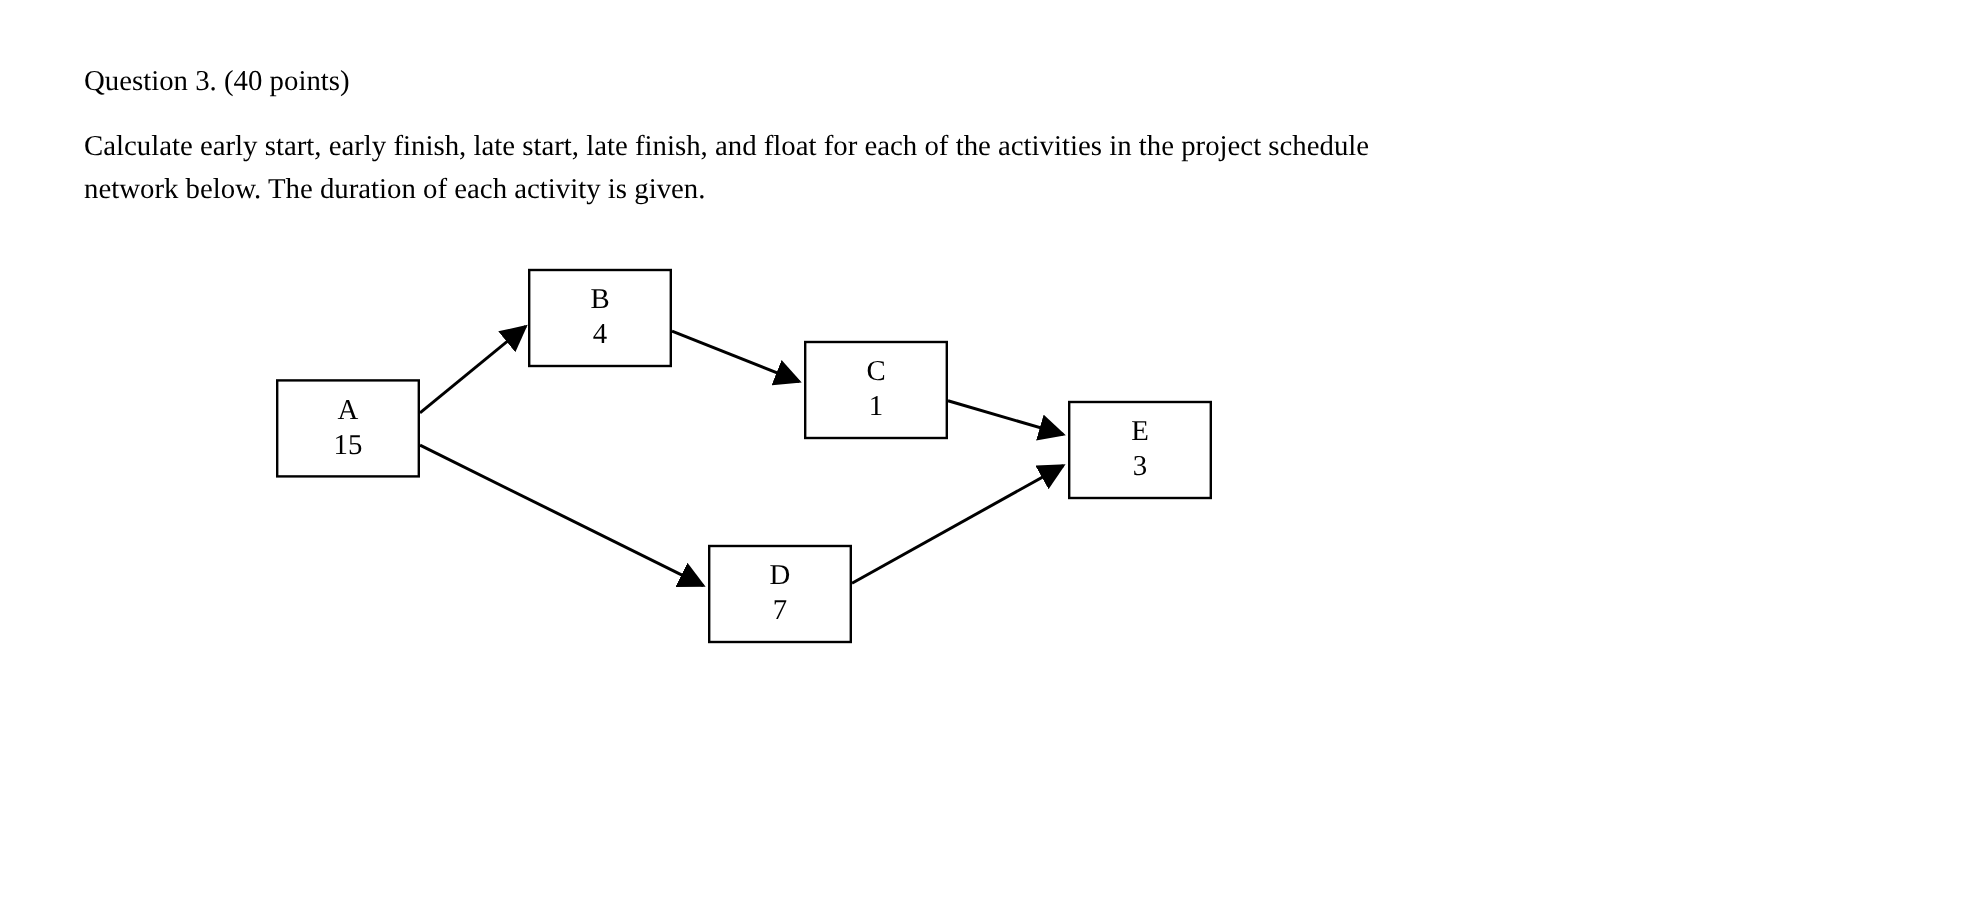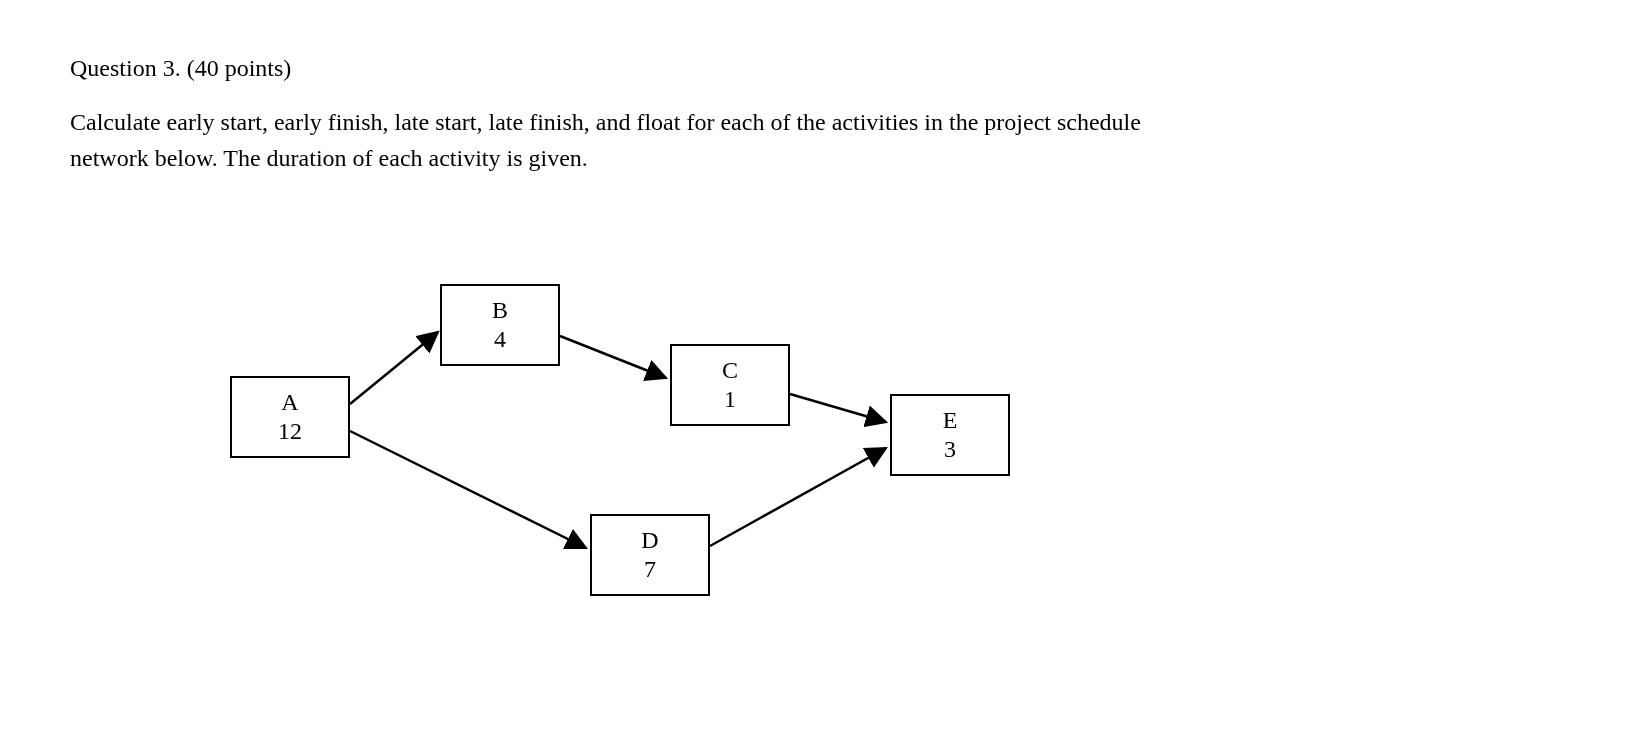--- a/index.html
+++ b/index.html
@@ -9,21 +9,20 @@
       color: #000;
       background: #fff;
       font-size: 24px;
       line-height: 1.5;
     }
     .heading {
       font-weight: normal;
       margin-bottom: 18px;
     }
     .prompt {
-      margin-bottom: 60px;
       max-width: 1100px;
     }
     .diagram {
       position: relative;
       width: 900px;
       height: 420px;
       margin-left: 120px;
     }
     .node {
       position: absolute;
@@ -71,21 +70,21 @@
 
     <line x1="370" y1="100" x2="476" y2="142" stroke="#000" stroke-width="2.5" marker-end="url(#arrow)"></line>
 
     <line x1="600" y1="158" x2="696" y2="186" stroke="#000" stroke-width="2.5" marker-end="url(#arrow)"></line>
 
     <line x1="520" y1="310" x2="696" y2="212" stroke="#000" stroke-width="2.5" marker-end="url(#arrow)"></line>
   </svg>
 
   <div class="node" style="left:40px; top:140px;">
     <span class="label">A</span>
-    <span class="dur">12</span>
+    <span class="dur">15</span>
   </div>
 
   <div class="node" style="left:250px; top:48px;">
     <span class="label">B</span>
     <span class="dur">4</span>
   </div>
 
   <div class="node" style="left:480px; top:108px;">
     <span class="label">C</span>
     <span class="dur">1</span>

